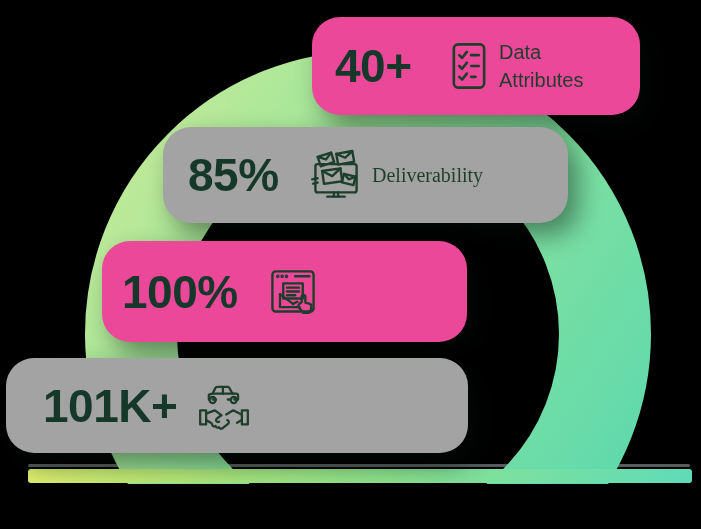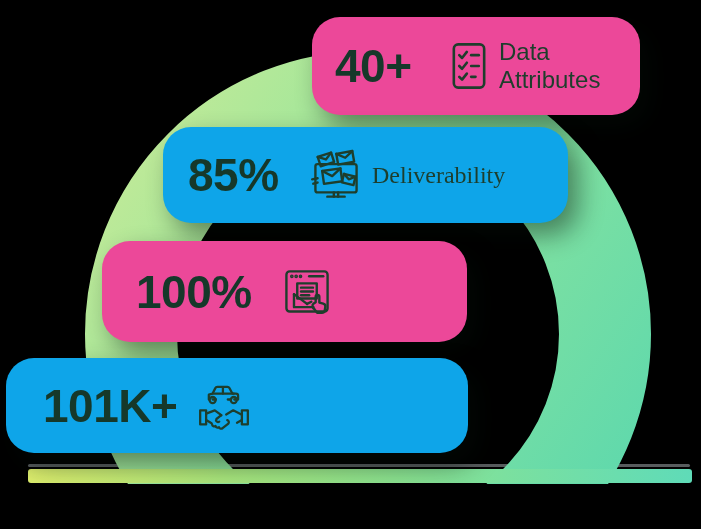--- a/index.html
+++ b/index.html
@@ -20,39 +20,39 @@
     background:linear-gradient(90deg,#ddee6d 0%,#a9e77e 30%,#8ce390 55%,#5fdbb8 100%);
     z-index:3;
   }
   
   .card{
     position:absolute;z-index:4;border-radius:28px;
     display:flex;align-items:center;box-sizing:border-box;
     box-shadow:10px 12px 26px rgba(5,15,8,0.45);
   }
   .card.light{background:#ec4899;}
-  .card.mint{background:#0ea5e9;}
+  .card.mint{background:#a3a3a3;}
   .c1{left:312px;top:17px;width:328px;height:98px;padding-left:23px;}
   .c2{left:163px;top:127px;width:405px;height:96px;padding-left:25px;}
-  .c3{left:102px;top:241px;width:365px;height:101px;padding-left:34px;}
+  .c3{left:102px;top:241px;width:365px;height:101px;padding-left:20px;}
   .c4{left:6px;top:358px;width:462px;height:95px;padding-left:37px;}
   .value{
     font-size:46px;font-weight:700;color:#16382a;letter-spacing:-0.5px;
     flex:0 0 auto;
   }
   .c1 .value{width:108px;}
   .c2 .value{width:122px;}
   .c3 .value{width:145px;}
   .c4 .value{width:155px;}
   .icon{flex:0 0 auto;width:52px;height:52px;margin-right:10px;}
   .c1 .icon{margin-right:4px;}
   .c4 .icon{margin-right:14px;}
   .icon svg{width:52px;height:52px;display:block;}
   .label{
-    font-size:24px;line-height:28px;color:#1e3e2c;font-weight:400;
+    font-size:20px;line-height:28px;color:#1e3e2c;font-weight:400;
   }
   .c1 .label{width:110px;}
   .c2 .label{white-space:nowrap;font-family:Liberation Serif, serif;}
   .c3 .label{width:110px;}
   .c4 .label{width:130px;}
 </style>
 </head>
 <body>
 
 <div class="stage">

